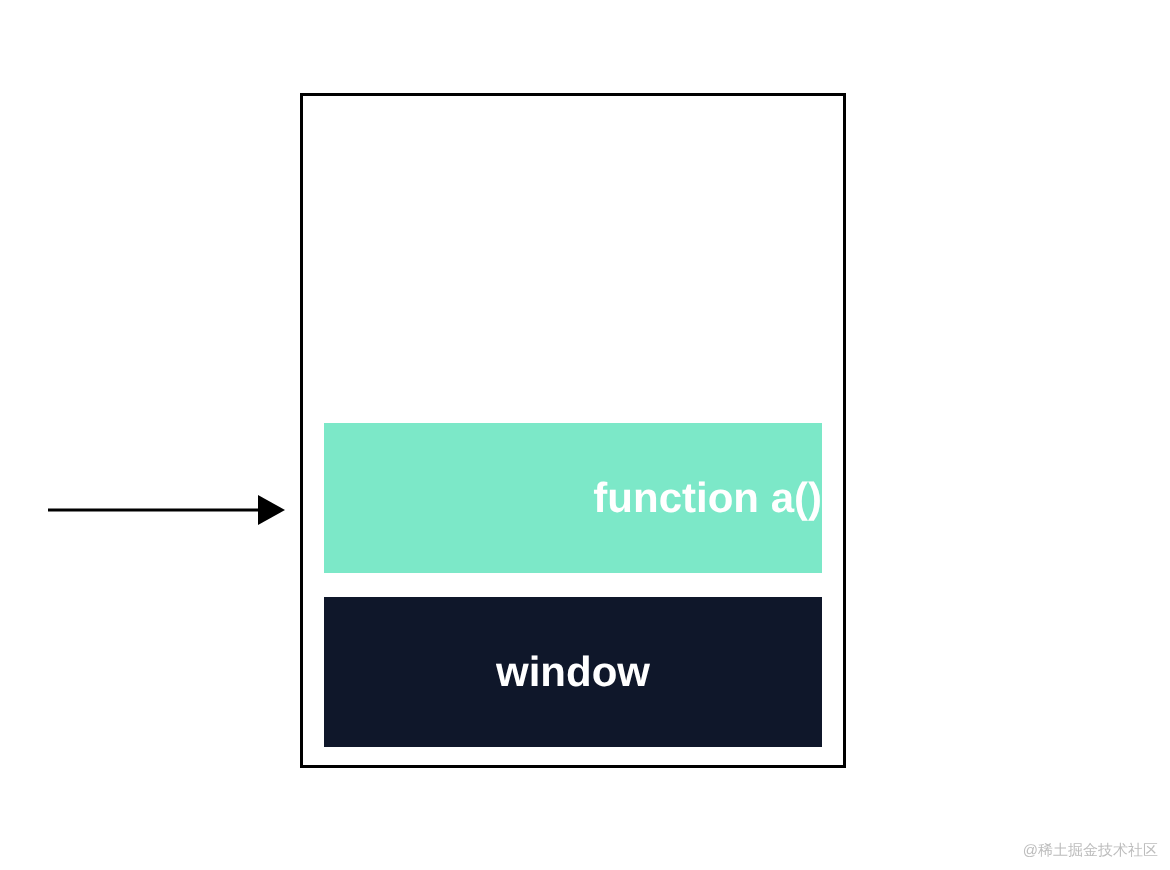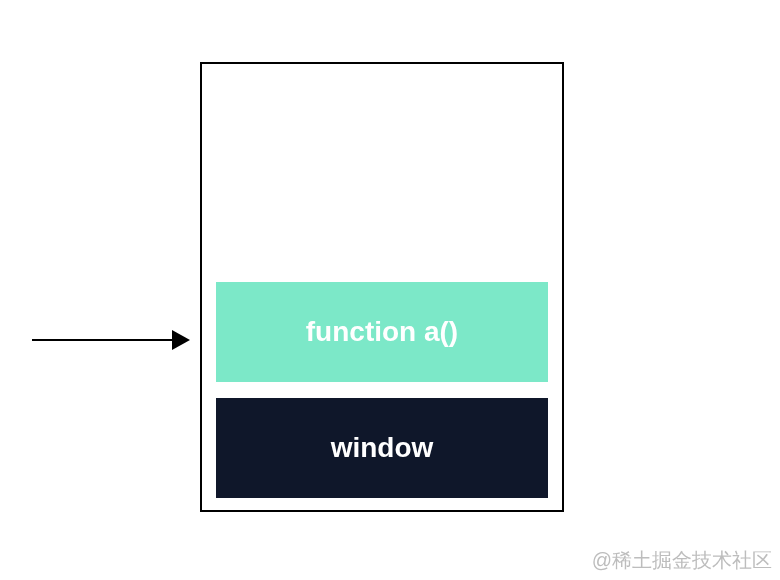--- a/index.html
+++ b/index.html
@@ -27,20 +27,21 @@
       display: flex;
       align-items: center;
       justify-content: center;
       color: #fff;
       font-size: 28px;
       font-weight: 700;
     }
     .stack-item.function-a {
       top: 218px;
       background: #7ce8c8;
+      justify-content: flex-end;
     }
     .stack-item.window {
       top: 334px;
       background: #0f172a;
     }
     .arrow {
       position: absolute;
       left: 32px;
       top: 330px;
       width: 158px;
@@ -62,21 +63,21 @@
       height: 0;
       border-top: 10px solid transparent;
       border-bottom: 10px solid transparent;
       border-left: 18px solid #000;
     }
     .watermark {
       position: absolute;
       right: 8px;
       bottom: 6px;
       color: #bdbdbd;
-      font-size: 20px;
+      font-size: 10px;
     }
   </style>
 </head>
 <body>
 
 <div class="arrow">
   <div class="arrow-line"></div>
   <div class="arrow-head"></div>
 </div>
 

